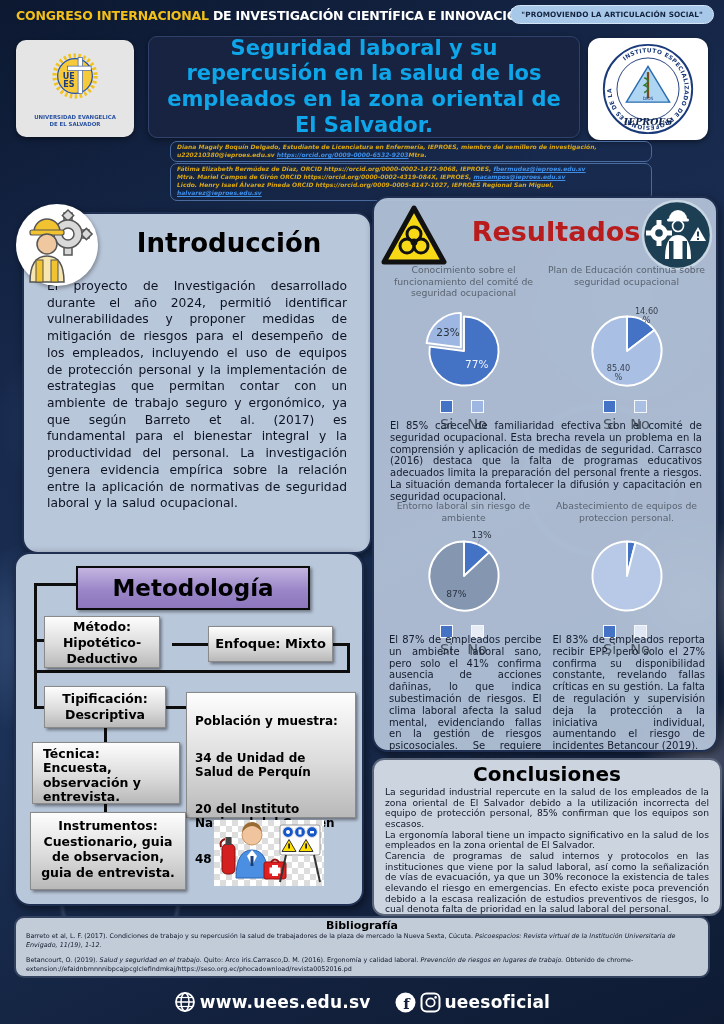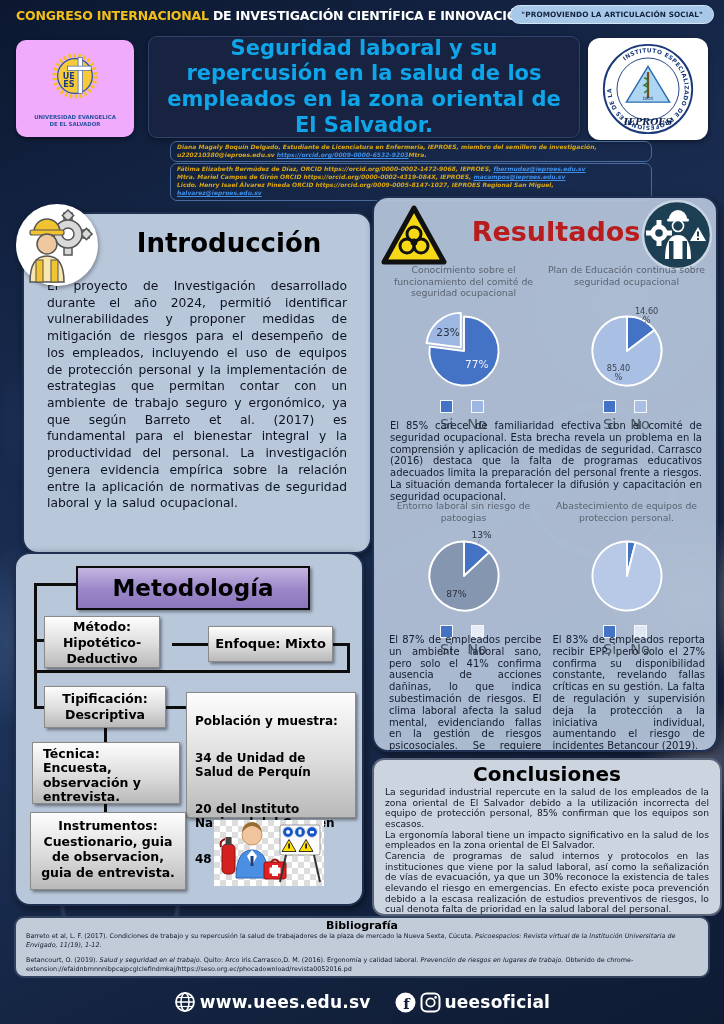--- a/index.html
+++ b/index.html
@@ -20,21 +20,21 @@
       radial-gradient(circle at 600px 480px, transparent 70px, rgba(160,190,230,.15) 74px, transparent 79px);
   }
   .abs{position:absolute;}
   
   .topbar{left:0;top:0;width:724px;height:30px;display:flex;align-items:center;padding-left:16px;box-sizing:border-box;}
   .topbar-title{font-size:12.5px;font-weight:bold;color:#ffffff;letter-spacing:-.2px;white-space:nowrap;}
   .topbar-title .hl{color:#f3c019;}
   .slogan-pill{position:absolute;right:10px;top:5px;background:#a8c8ea;color:#14243f;font-size:7.3px;font-weight:bold;
     padding:4px 10px;border-radius:11px;border:1px solid #d3e6f7;letter-spacing:.1px;}
   
-  .uees-box{left:16px;top:40px;width:118px;height:97px;background:#f0abfc;border-radius:10px;
+  .uees-box{left:16px;top:40px;width:118px;height:97px;background:#e5e5e5;border-radius:10px;
     display:flex;flex-direction:column;align-items:center;justify-content:center;box-shadow:0 2px 5px rgba(0,0,0,.45);}
   .uees-caption{font-size:5.4px;font-weight:bold;color:#2a52a0;text-align:center;line-height:1.25;margin-top:2px;}
   .title-panel{left:148px;top:36px;width:432px;height:102px;background:#172341;border:1px solid #30426b;border-radius:9px;
     display:flex;align-items:center;justify-content:center;padding:0 8px;box-sizing:border-box;box-shadow:0 2px 6px rgba(0,0,0,.4);}
   .poster-title{color:#0ea5e9;font-weight:bold;font-size:21px;line-height:1.22;text-align:center;}
   .ieproes-box{left:588px;top:38px;width:120px;height:102px;background:#fff;border-radius:12px;
     display:flex;align-items:center;justify-content:center;box-shadow:0 2px 5px rgba(0,0,0,.45);}
   
   .authors-wrap{left:170px;top:141px;width:482px;}
   .abox{border:1px solid #4a6b9e;border-radius:7px;padding:1px 6px 2px 6px;margin-bottom:1px;}
@@ -318,21 +318,21 @@
             <span>No</span>
           </span>
         </div>
     </div>
   </div>
 
   <div class="res-para para1">El 85% carece de familiaridad efectiva con el comité de seguridad ocupacional. Esta brecha revela un problema en la comprensión y aplicación de medidas de seguridad. Carrasco (2016) destaca que la falta de programas educativos adecuados limita la preparación del personal frente a riesgos. La situación demanda fortalecer la difusión y capacitación en seguridad ocupacional.</div>
 
   <div class="charts-row row2">
     <div class="chart-cell">
-      <div class="chart-title">Entorno laboral sin riesgo de patoogias</div>
+      <div class="chart-title">Entorno laboral sin riesgo de ambiente</div>
       <div class="pie"><svg viewBox="-50 -50 100 100">
             <path d="M 0 0 L 2.204364238465236e-15 -36 A 36 36 0 0 1 26.242870587170817 -24.64369581343279 Z" fill="#4472c4" stroke="#fff" stroke-width="2" stroke-linejoin="round"></path>
             <line x1="14.297324062852109" y1="-33.03916652462332" x2="16.87084239416549" y2="-38.986216499055516" stroke="#8a93a0" stroke-width="0.8"></line>
             <text x="18.300574800450697" y="-39.29013315151784" text-anchor="middle" font-size="9.5" fill="#2b3340"><tspan x="18.300574800450697" dy="0">13%</tspan></text>
             <path d="M 0 0 L 26.242870587170817 -24.64369581343279 A 36 36 0 1 1 -6.613092715395707e-15 -36 Z" fill="#8496b0" stroke="#fff" stroke-width="2" stroke-linejoin="round"></path>
             <text x="-8.006501475197176" y="21.501933253789066" text-anchor="middle" font-size="9.5" fill="#2b3340"><tspan x="-8.006501475197176" dy="0">87%</tspan></text>
           </svg></div>
       <div class="pie-legend">
           <span class="leg-item">
             <span class="leg-swatch" style="background: rgb(68, 114, 196);"></span>

